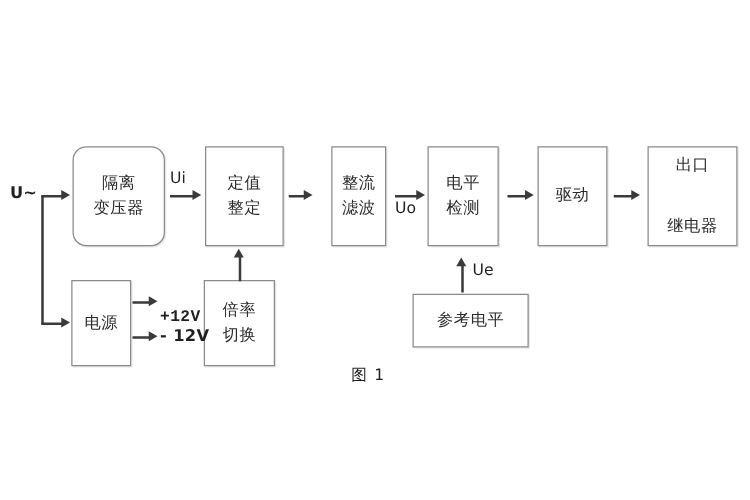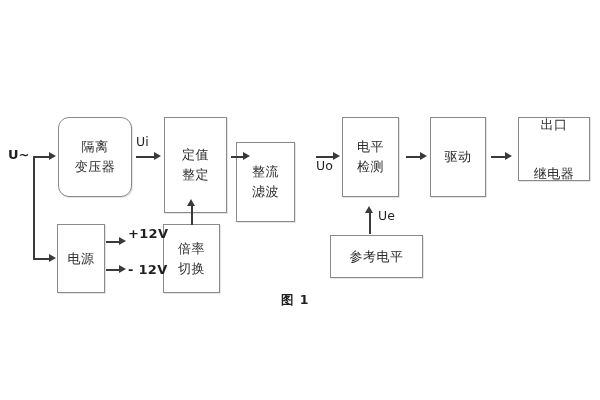--- a/index.html
+++ b/index.html
@@ -48,21 +48,20 @@
     line-height: 1;
   }
   .lbl.sig  { font-size: 12.5px; font-weight: normal; color: #1f1f1f; }
   .lbl.volt { font-size: 13px; font-weight: bold; color: #1f1f1f; letter-spacing: 0.3px; }
   .caption {
     position: absolute;
     font-size: 12.5px;
     color: #1f1f1f;
     white-space: nowrap;
     letter-spacing: 1px;
-    font-weight: bold;
   }
 
   
   .hline, .vline {
     position: absolute;
     background: #3a3a3a;
   }
   .hline { height: 1.6px; }
   .vline { width: 1.6px; }
 
@@ -94,40 +93,40 @@
   <div class="arrow-r" style="left:49px; top:152px;"></div>
 
   <div class="hline" style="left:33px; top:258px; width:18px;"></div>
   <div class="arrow-r" style="left:49px; top:254px;"></div>
 
   <div class="block" style="left:58px; top:117px; width:74px; height:80px;border-radius:11px;">
     <span class="ln">隔离</span>
     <span class="ln">变压器</span>
   </div>
 
-  <div class="block" style="left:164px; top:117px; width:63px; height:96px;">
+  <div class="block" style="left:164px; top:117px; width:63px; height:80px;">
     <span class="ln">定值</span>
     <span class="ln">整定</span>
   </div>
 
-  <div class="block" style="left:236px; top:117px; width:59px; height:80px;margin-top:25px;">
+  <div class="block" style="left:265px; top:117px; width:44px; height:80px;">
     <span class="ln">整流</span>
     <span class="ln">滤波</span>
   </div>
 
   <div class="block" style="left:342px; top:117px; width:57px; height:80px;">
     <span class="ln">电平</span>
     <span class="ln">检测</span>
   </div>
 
   <div class="block" style="left:430px; top:117px; width:56px; height:80px;">
     <span class="ln">驱动</span>
   </div>
 
-  <div class="block" style="left:518px; top:117px; width:72px; height:64px;gap:29px;">
+  <div class="block" style="left:518px; top:117px; width:72px; height:80px;gap:29px;">
     <span class="ln">出口</span>
     <span class="ln">继电器</span>
   </div>
 
   <div class="lbl sig" style="left:136px; top:136px;">Ui</div>
   <div class="hline" style="left:136px; top:156px; width:20px;"></div>
   <div class="arrow-r" style="left:154px; top:152px;"></div>
 
   <div class="hline" style="left:231px; top:156px; width:14px;"></div>
   <div class="arrow-r" style="left:243px; top:152px;"></div>
@@ -150,21 +149,21 @@
     <span class="ln">倍率</span>
     <span class="ln">切换</span>
   </div>
 
   <div class="block" style="left:330px; top:235px; width:93px; height:43px;text-align:right;">
     <span class="ln">参考电平</span>
   </div>
 
   <div class="hline" style="left:106px; top:241px; width:15px;"></div>
   <div class="arrow-r" style="left:119px; top:237px;"></div>
-  <div class="lbl volt" style="left:128px; top:227px;">+12V</div>
+  <div class="lbl volt" style="left:128px; top:247px;font-family:Liberation Mono, monospace;">+12V</div>
 
   <div class="hline" style="left:106px; top:269px; width:15px;"></div>
   <div class="arrow-r" style="left:119px; top:265px;"></div>
   <div class="lbl volt" style="left:128px; top:263px;text-align:right;">- 12V</div>
 
   <div class="vline" style="left:191px; top:205px; height:20px;"></div>
   <div class="arrow-u" style="left:187px; top:199px;"></div>
 
   <div class="vline" style="left:369px; top:212px; height:22px;"></div>
   <div class="arrow-u" style="left:365px; top:206px;"></div>

